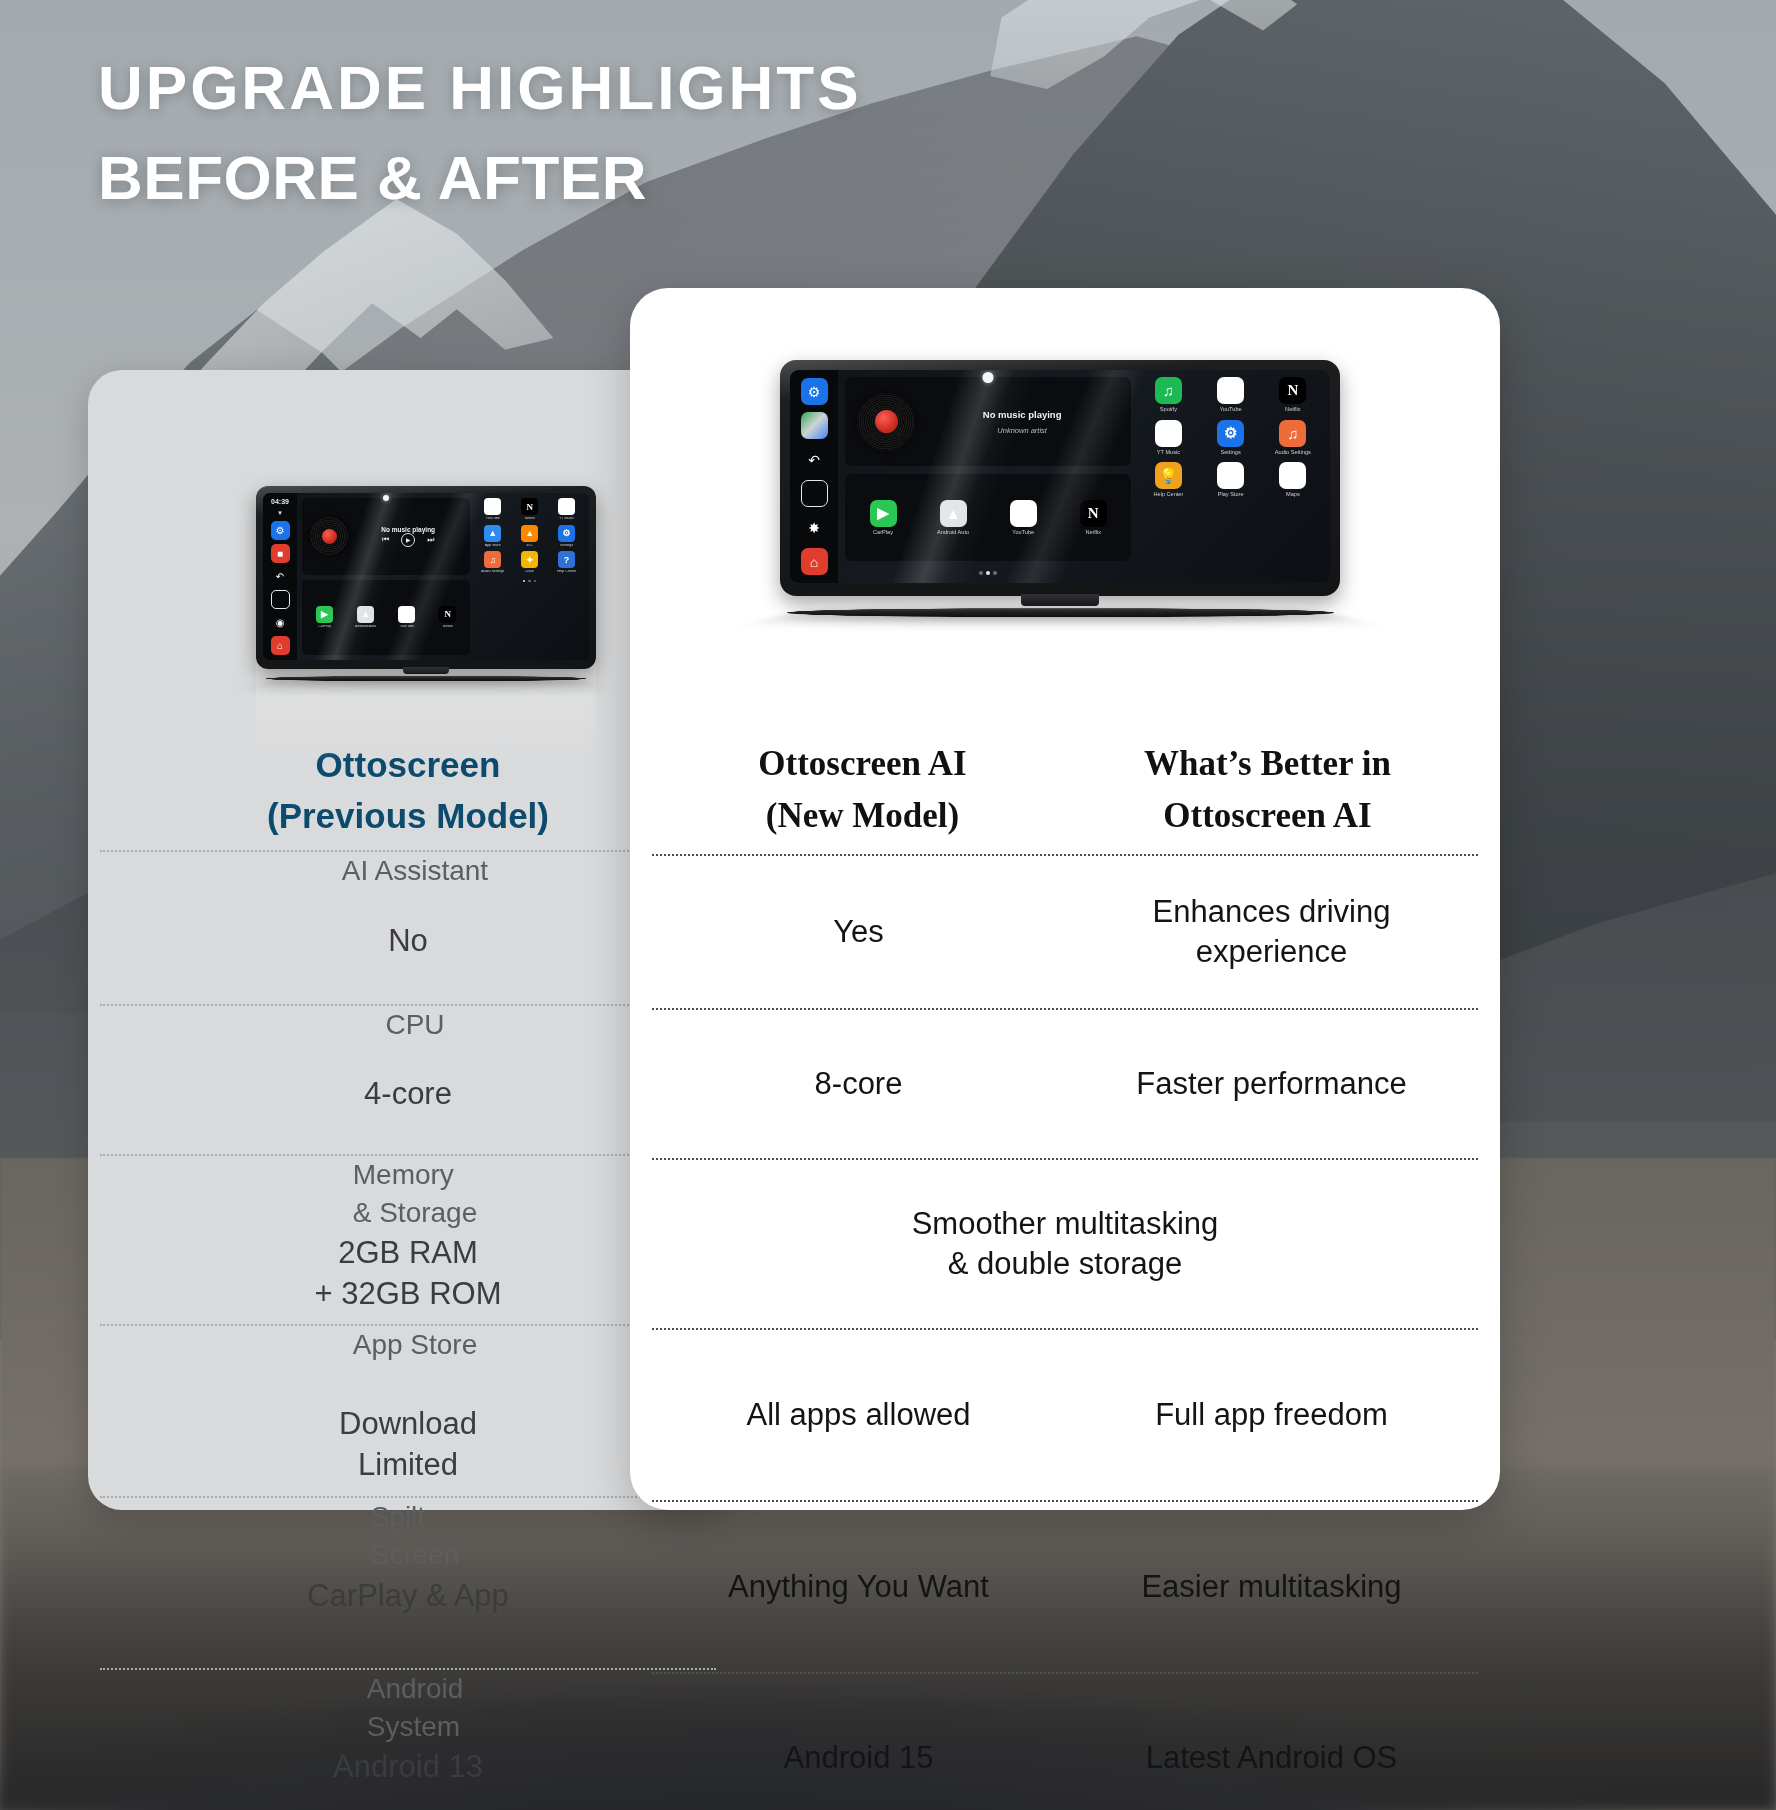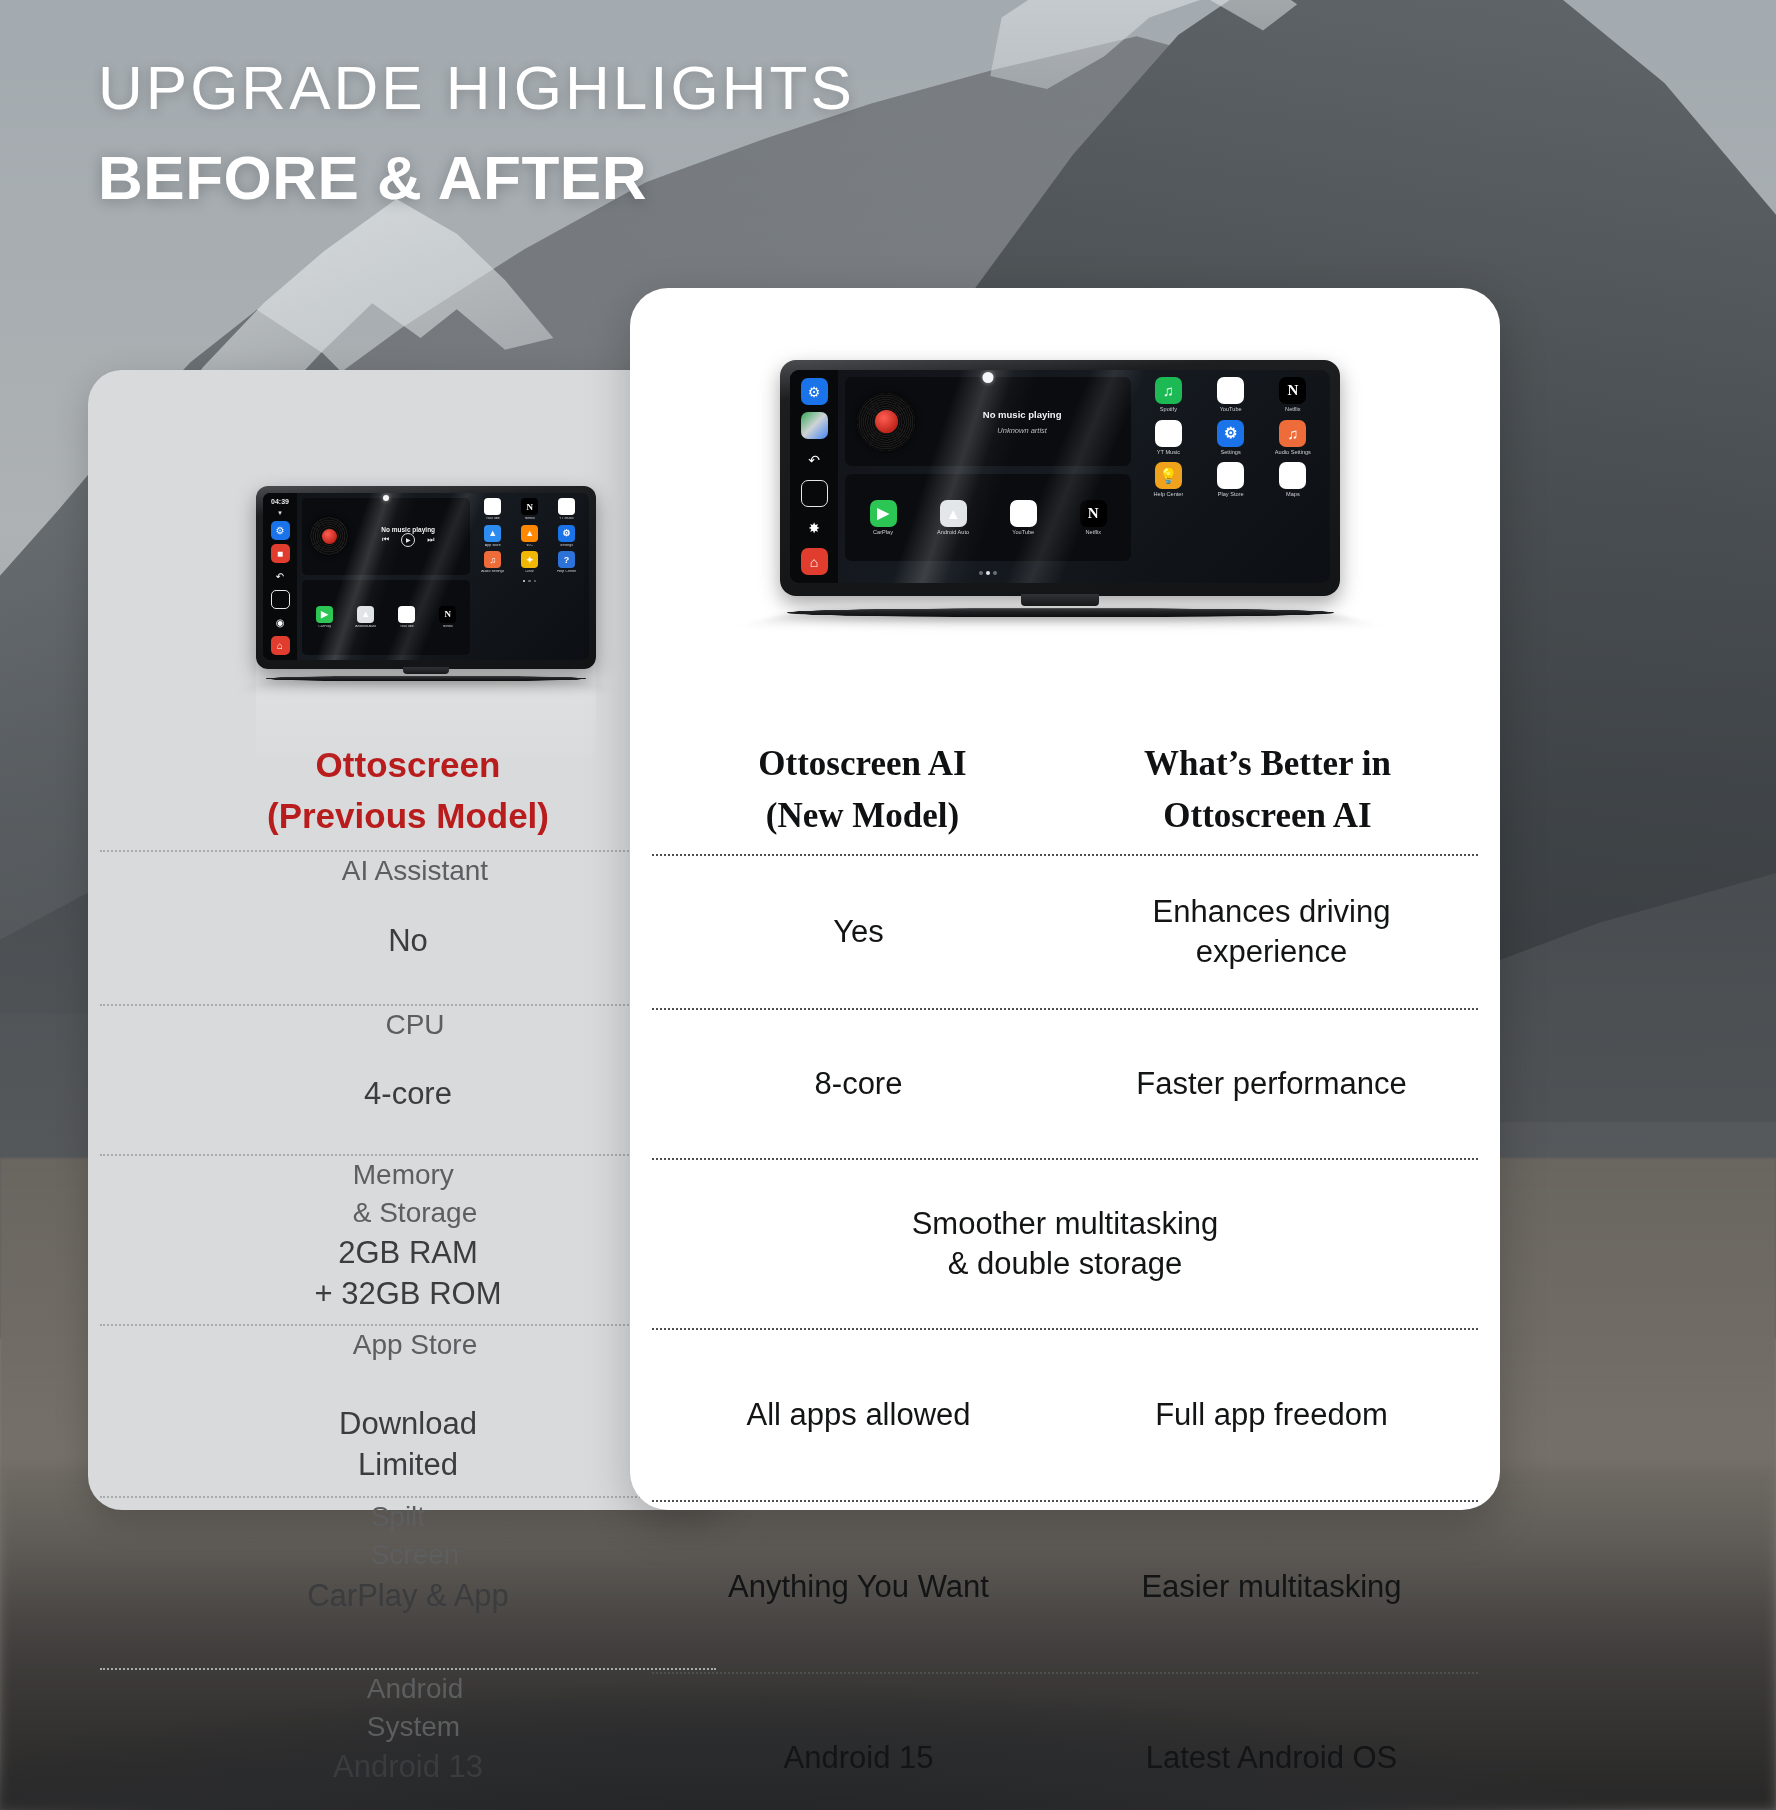--- a/index.html
+++ b/index.html
@@ -73,21 +73,21 @@
   }
   .dash-curve {
     position: absolute; left: -2%; bottom: -2%; width: 104%; height: 16%;
     background: radial-gradient(ellipse 70% 100% at 42% 120%, #1d1e20 0%, #2b2c2e 55%, rgba(55,56,58,0) 78%);
   }
   .veil { position: absolute; inset: 0; background: linear-gradient(180deg, rgba(180,186,190,.22), rgba(110,112,114,.12) 45%, rgba(40,40,42,.22)); }
 
   
   .headings { position: absolute; left: 98px; top: 52px; z-index: 5; }
   .h-upgrade {
-    font-size: 62px; font-weight: 400; letter-spacing: 3px;
+    font-size: 62px; font-weight: 700; letter-spacing: 3px;
     color: #ffffff; line-height: 1.15; white-space: nowrap;
     text-shadow: 0 2px 12px rgba(0,0,0,.22);
     text-align: center;
   }
   .h-before {
     margin-top: 21px;
     font-size: 62px; font-weight: 800; letter-spacing: .5px;
     color: #ffffff; line-height: 1.1; white-space: nowrap;
     text-shadow: 0 2px 14px rgba(0,0,0,.25);
   }
@@ -267,21 +267,21 @@
     position: absolute; left: -26%; bottom: 0; width: 152%; height: 56%;
     background: linear-gradient(180deg,#3a3c3f 0%, #202224 40%, #0e0f10 100%);
     border-radius: 50% / 70%;
     transform: perspective(120px) rotateX(56deg);
     box-shadow: 0 5px 16px rgba(0,0,0,.4);
   }
 
   
   .titles-left { position: absolute; left: 28px; right: 28px; top: 370px; text-align: center; }
   .titles-left .t {
-    font-size: 35px; font-weight: 800; color: #b91c1c; line-height: 1.45;
+    font-size: 35px; font-weight: 800; color: #0c4a6e; line-height: 1.45;
   }
   .tbl-left { position: absolute; left: 12px; right: 12px; top: 480px; }
   .row-l { display: flex; align-items: center; border-top: 2px dotted #a9abad; flex-direction: column; }
   .row-l:first-child { border-top: 2px dotted #a9abad; }
   .row-l .k {
     flex: 0 0 45%; padding: 0 0 0 14px; font-size: 28px; color: #5c5e60; line-height: 1.35;
   }
   .row-l .v {
     flex: 1 1 auto; text-align: center; font-size: 31px; color: #3a3c3e; line-height: 1.35;
   }

